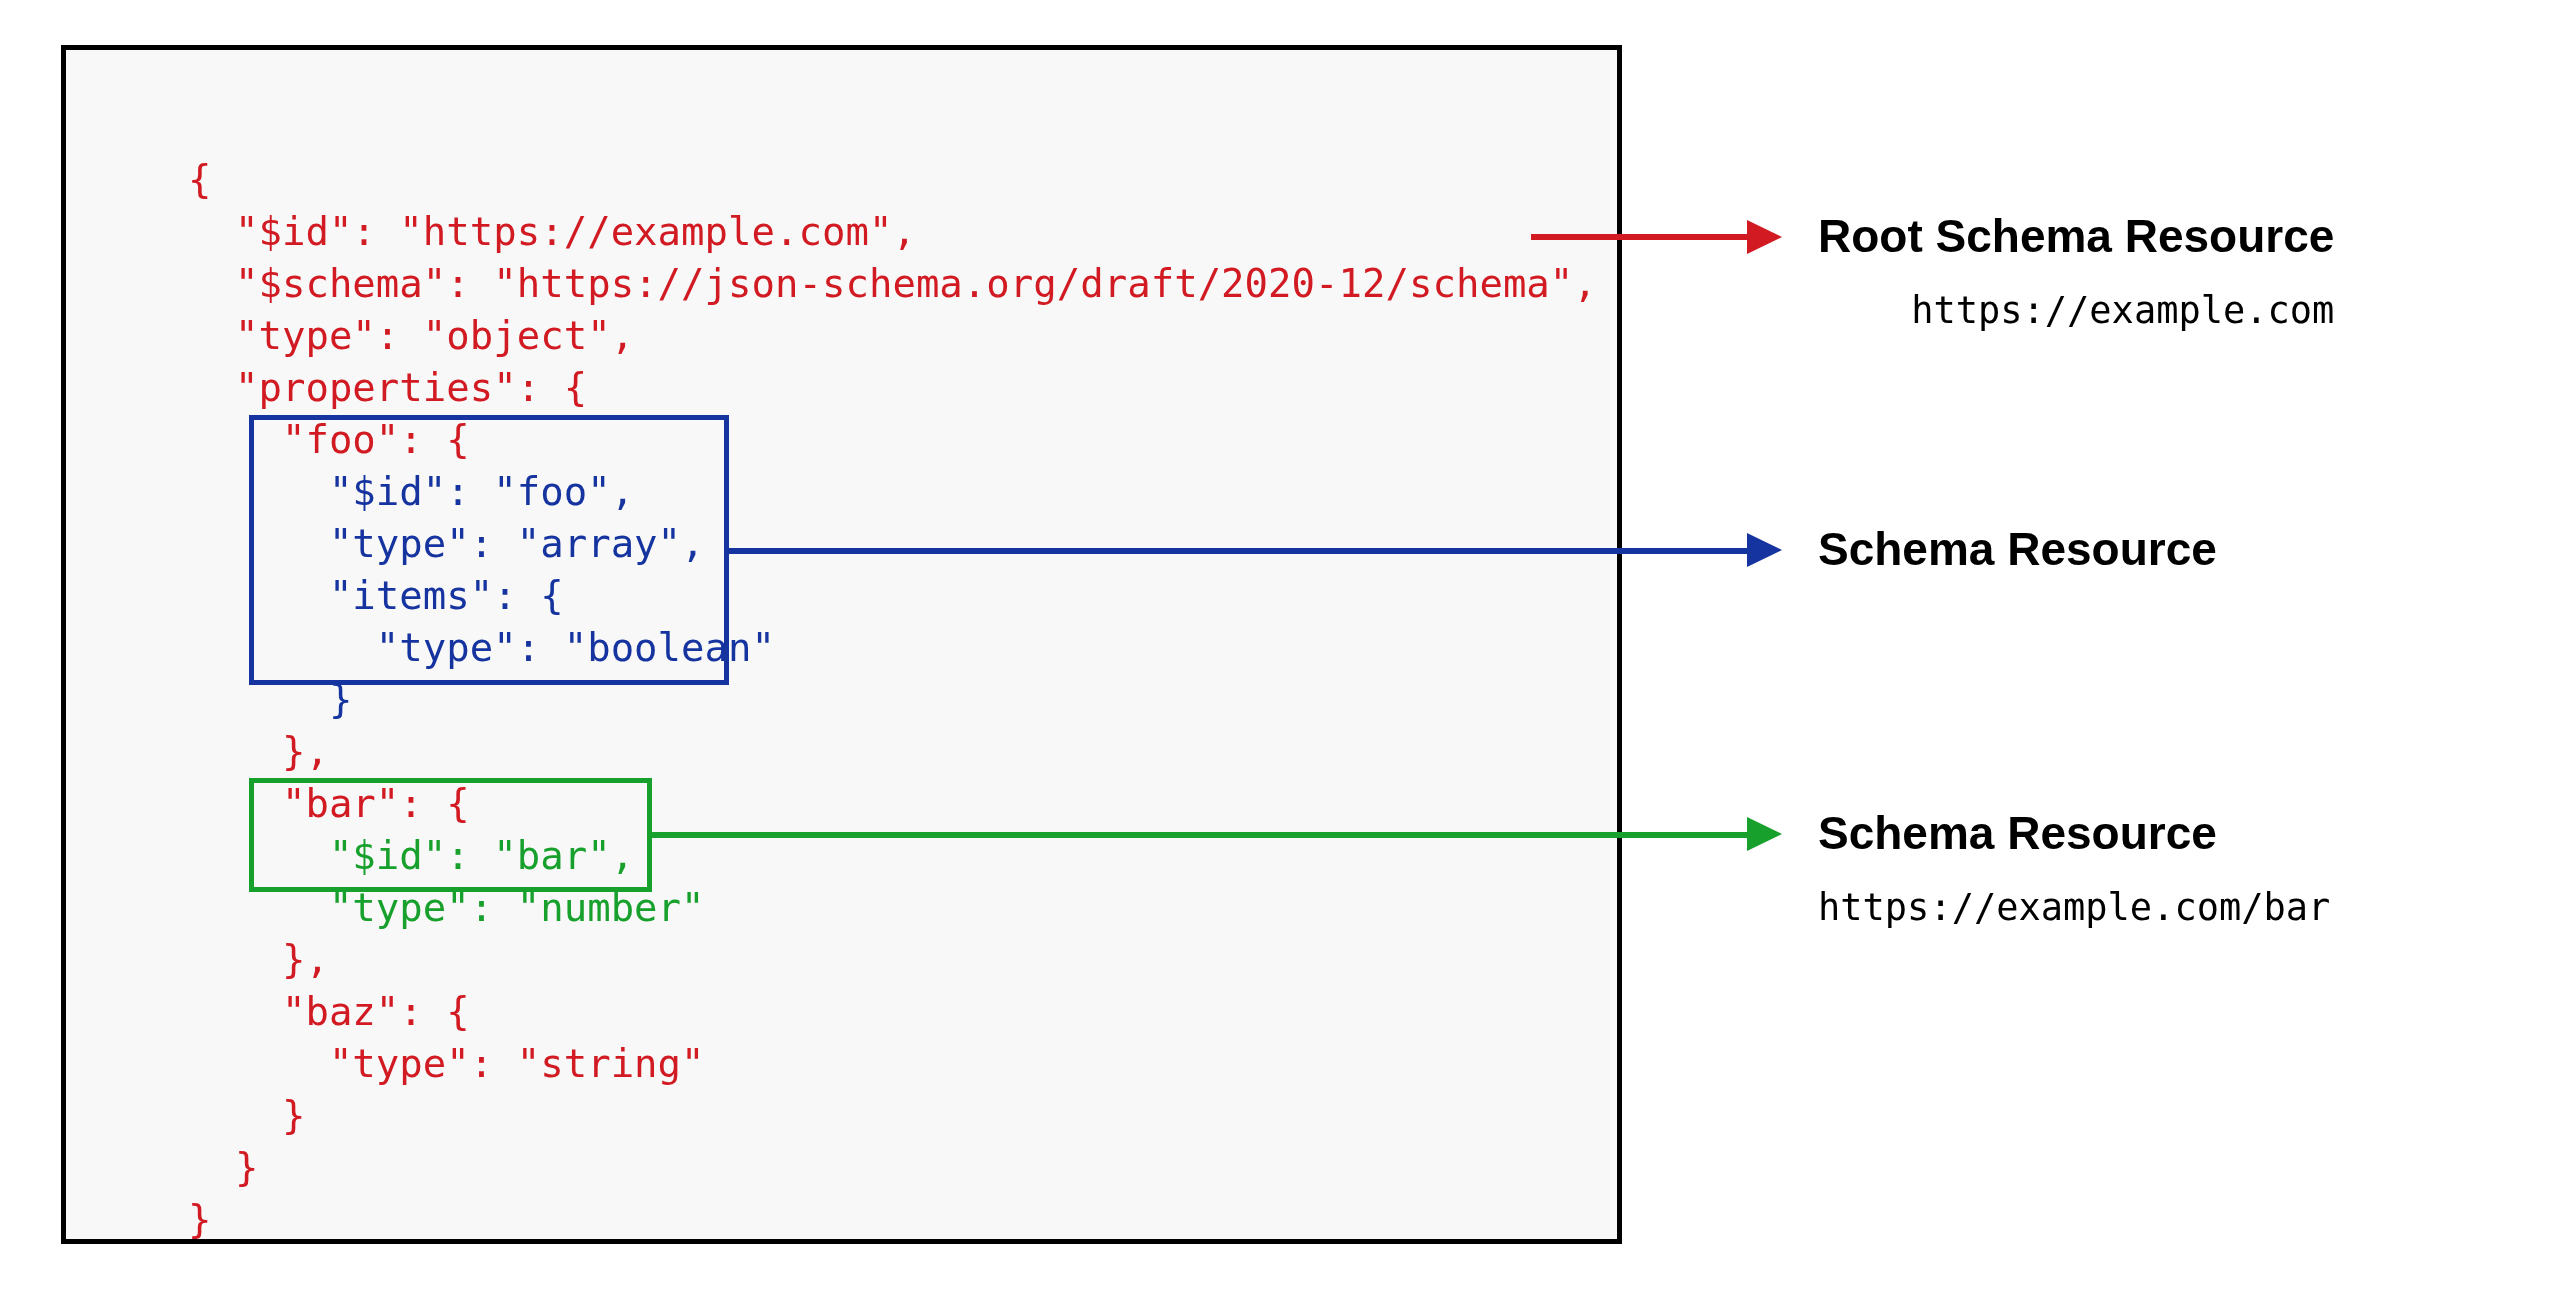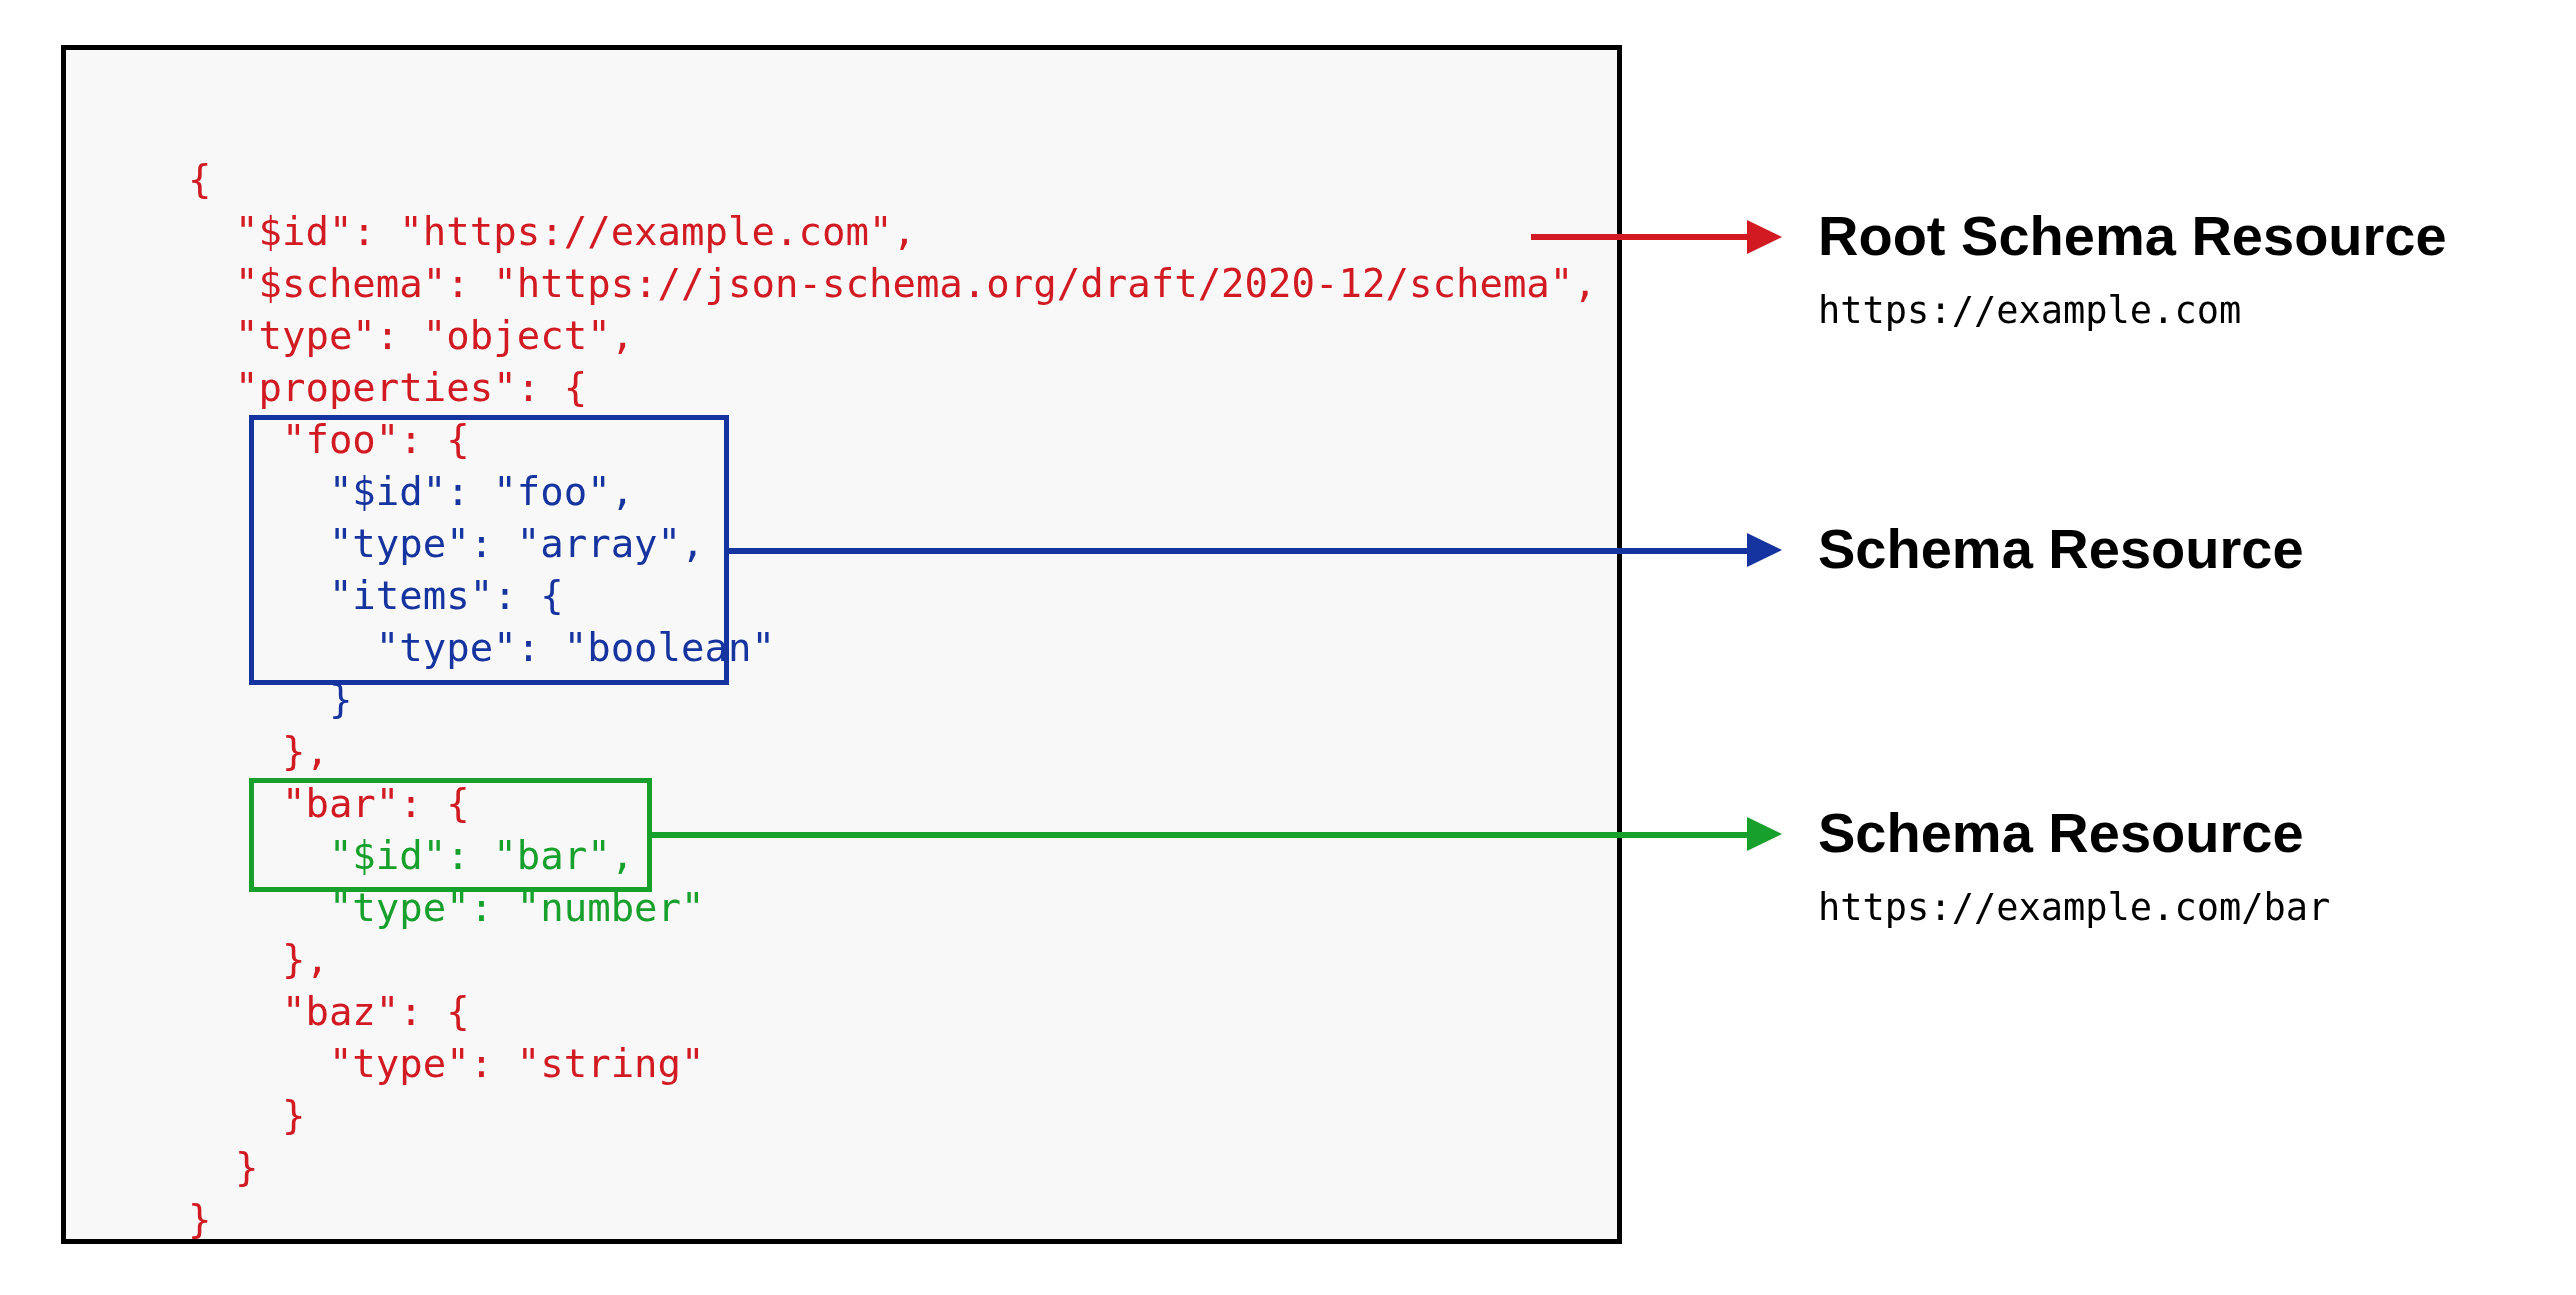--- a/index.html
+++ b/index.html
@@ -49,30 +49,31 @@
   #head-root { left: 1747px; top: 220px; }
   #head-foo  { left: 1747px; top: 533px; }
   #head-bar  { left: 1747px; top: 817px; }
   .annotation { position: absolute; left: 1818px; }
   #annotation-root { top: 211px; }
   #annotation-foo  { top: 524px; }
   #annotation-bar  { top: 808px; }
   .annotation-title {
     font-family: "Liberation Sans", sans-serif;
     font-weight: bold;
-    font-size: 56px;
+    font-size: 46px;
     line-height: 50px;
     color: #000000;
   }
   .annotation-url {
     margin-top: 27px;
     font-family: "DejaVu Sans Mono", monospace;
     font-size: 37px;
     line-height: 46px;
     color: #000000;
+    text-align: right;
   }
 </style>
 </head>
 <body>
 
 <div class="canvas">
 
   <div class="code-box" style="background-color: rgb(248, 248, 248); border-color: rgb(0, 0, 0);">
     <pre class="code"><div class="code-line" style="color: rgb(209, 26, 34);">{</div><div class="code-line" style="color: rgb(209, 26, 34);">  "$id": "https://example.com",</div><div class="code-line" style="color: rgb(209, 26, 34);">  "$schema": "https://json-schema.org/draft/2020-12/schema",</div><div class="code-line" style="color: rgb(209, 26, 34);">  "type": "object",</div><div class="code-line" style="color: rgb(209, 26, 34);">  "properties": {</div><div class="code-line" style="color: rgb(209, 26, 34);">    "foo": {</div><div class="code-line" style="color: rgb(22, 52, 159);">      "$id": "foo",</div><div class="code-line" style="color: rgb(22, 52, 159);">      "type": "array",</div><div class="code-line" style="color: rgb(22, 52, 159);">      "items": {</div><div class="code-line" style="color: rgb(22, 52, 159);">        "type": "boolean"</div><div class="code-line" style="color: rgb(22, 52, 159);">      }</div><div class="code-line" style="color: rgb(209, 26, 34);">    },</div><div class="code-line" style="color: rgb(209, 26, 34);">    "bar": {</div><div class="code-line" style="color: rgb(23, 160, 44);">      "$id": "bar",</div><div class="code-line" style="color: rgb(23, 160, 44);">      "type": "number"</div><div class="code-line" style="color: rgb(209, 26, 34);">    },</div><div class="code-line" style="color: rgb(209, 26, 34);">    "baz": {</div><div class="code-line" style="color: rgb(209, 26, 34);">      "type": "string"</div><div class="code-line" style="color: rgb(209, 26, 34);">    }</div><div class="code-line" style="color: rgb(209, 26, 34);">  }</div><div class="code-line" style="color: rgb(209, 26, 34);">}</div></pre>
   </div>

